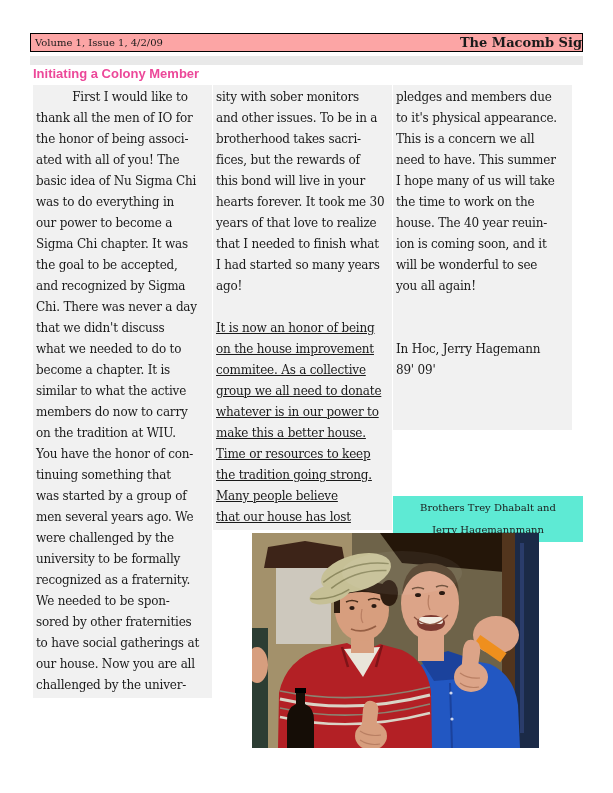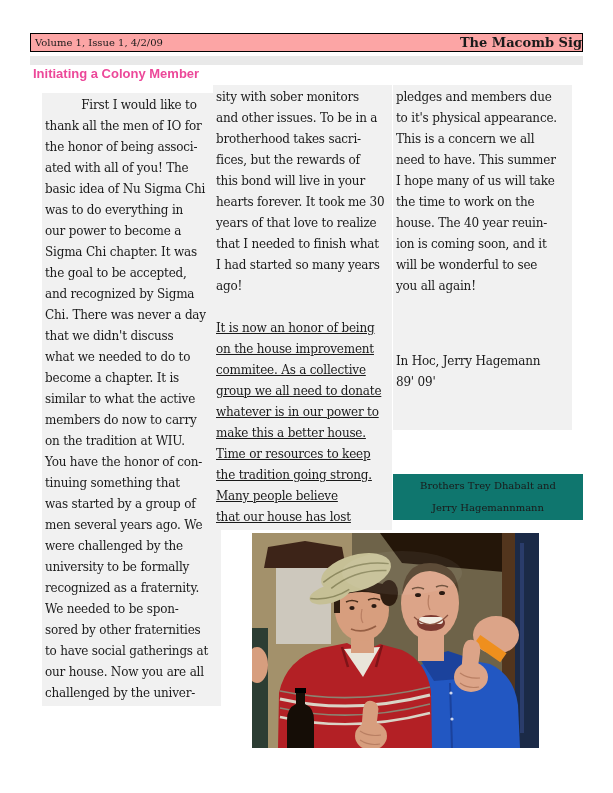--- a/index.html
+++ b/index.html
@@ -22,26 +22,26 @@
     position:absolute;left:33px;top:66px;
     font-family:"Liberation Sans", sans-serif;font-weight:bold;font-size:13px;color:#ec4899;
   }
   .col{
     position:absolute;top:85px;width:179px;background:#f1f1f1;
     font-size:12px;line-height:21px;letter-spacing:-0.2px;
     padding:2px 0 2px 3px;box-sizing:border-box;
   }
   .col .para{white-space:pre-wrap;}
   .col .para.gap1{margin-top:21px;text-decoration:underline;}
-  .col .para.gap2{margin-top:54px;}
-  .col1{left:42px;margin-top:8px;}
+  .col .para.gap2{margin-top:42px;}
+  .col1{left:33px;}
   .col2{left:213px;}
   .col3{left:393px;min-height:345px;}
   .photo-caption{
-    position:absolute;left:393px;top:474px;width:190px;background:#0f766e;
+    position:absolute;left:393px;top:496px;width:190px;background:#5eead4;
     text-align:center;font-size:10px;line-height:22px;padding:1px 0;white-space:pre-wrap;
   }
   .photo{
     position:absolute;left:252px;top:533px;width:287px;height:215px;overflow:hidden;
   }
   .photo svg{display:block;}
 </style>
 </head>
 <body>
 

